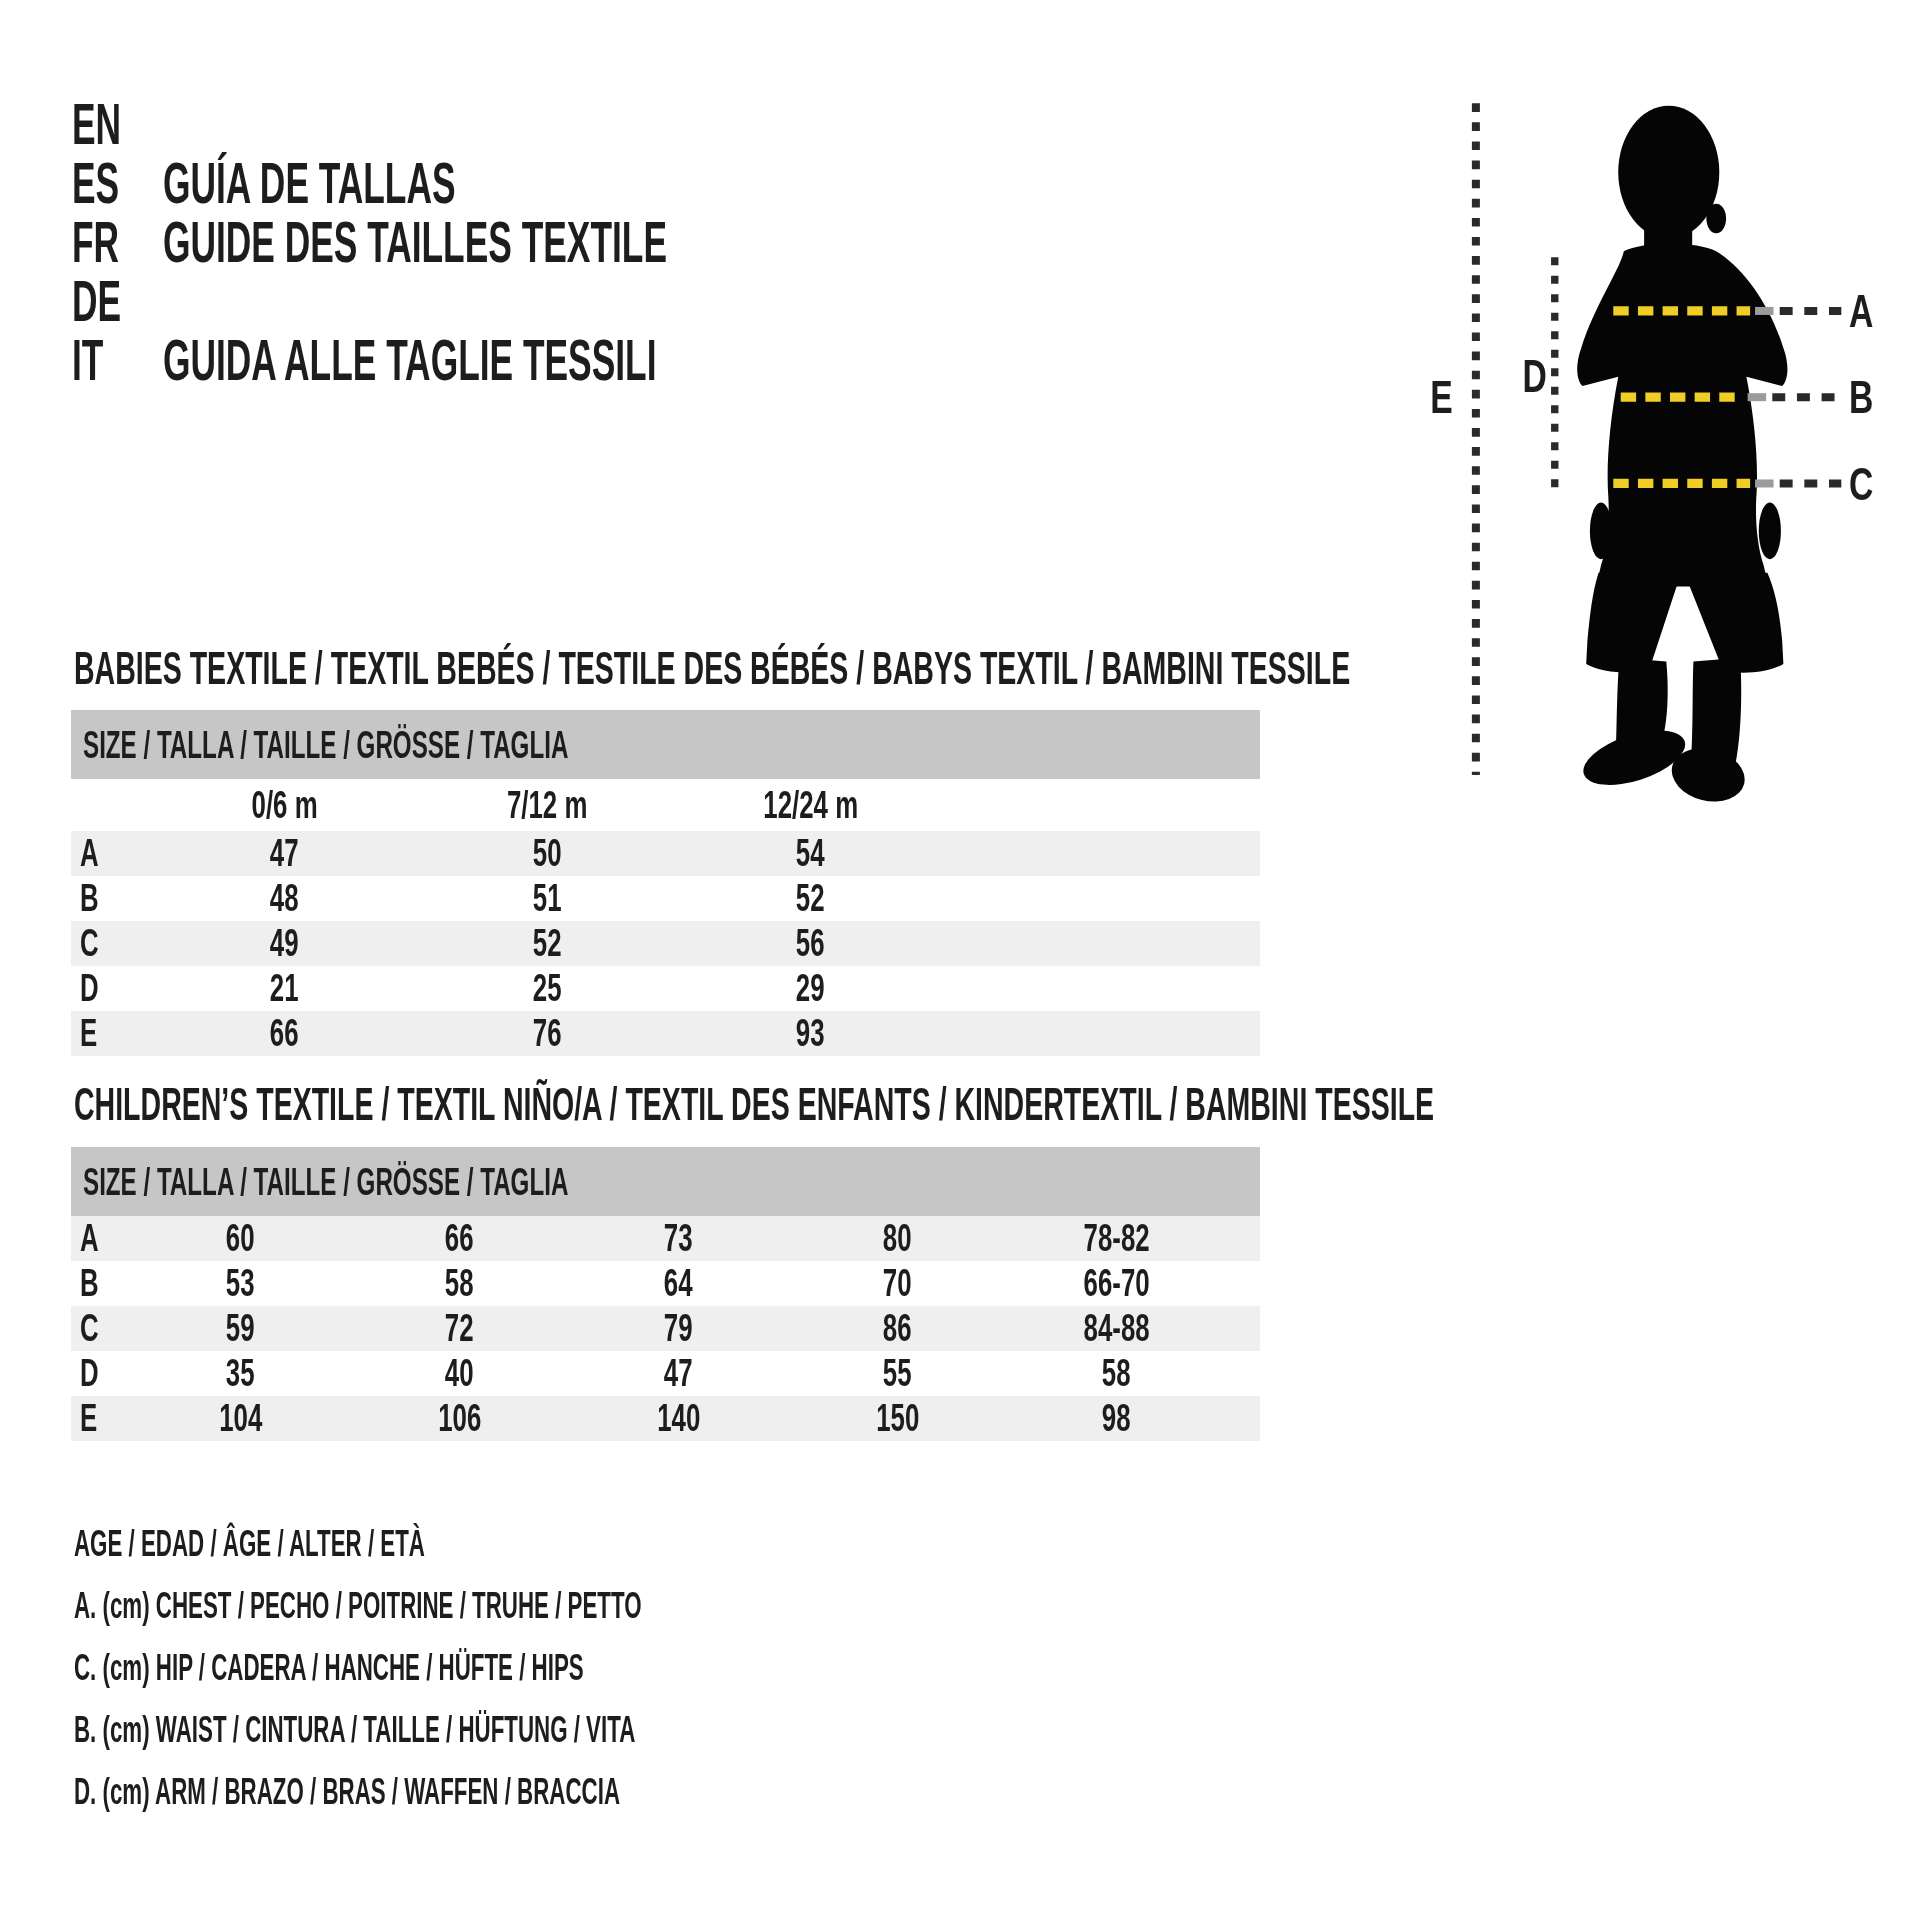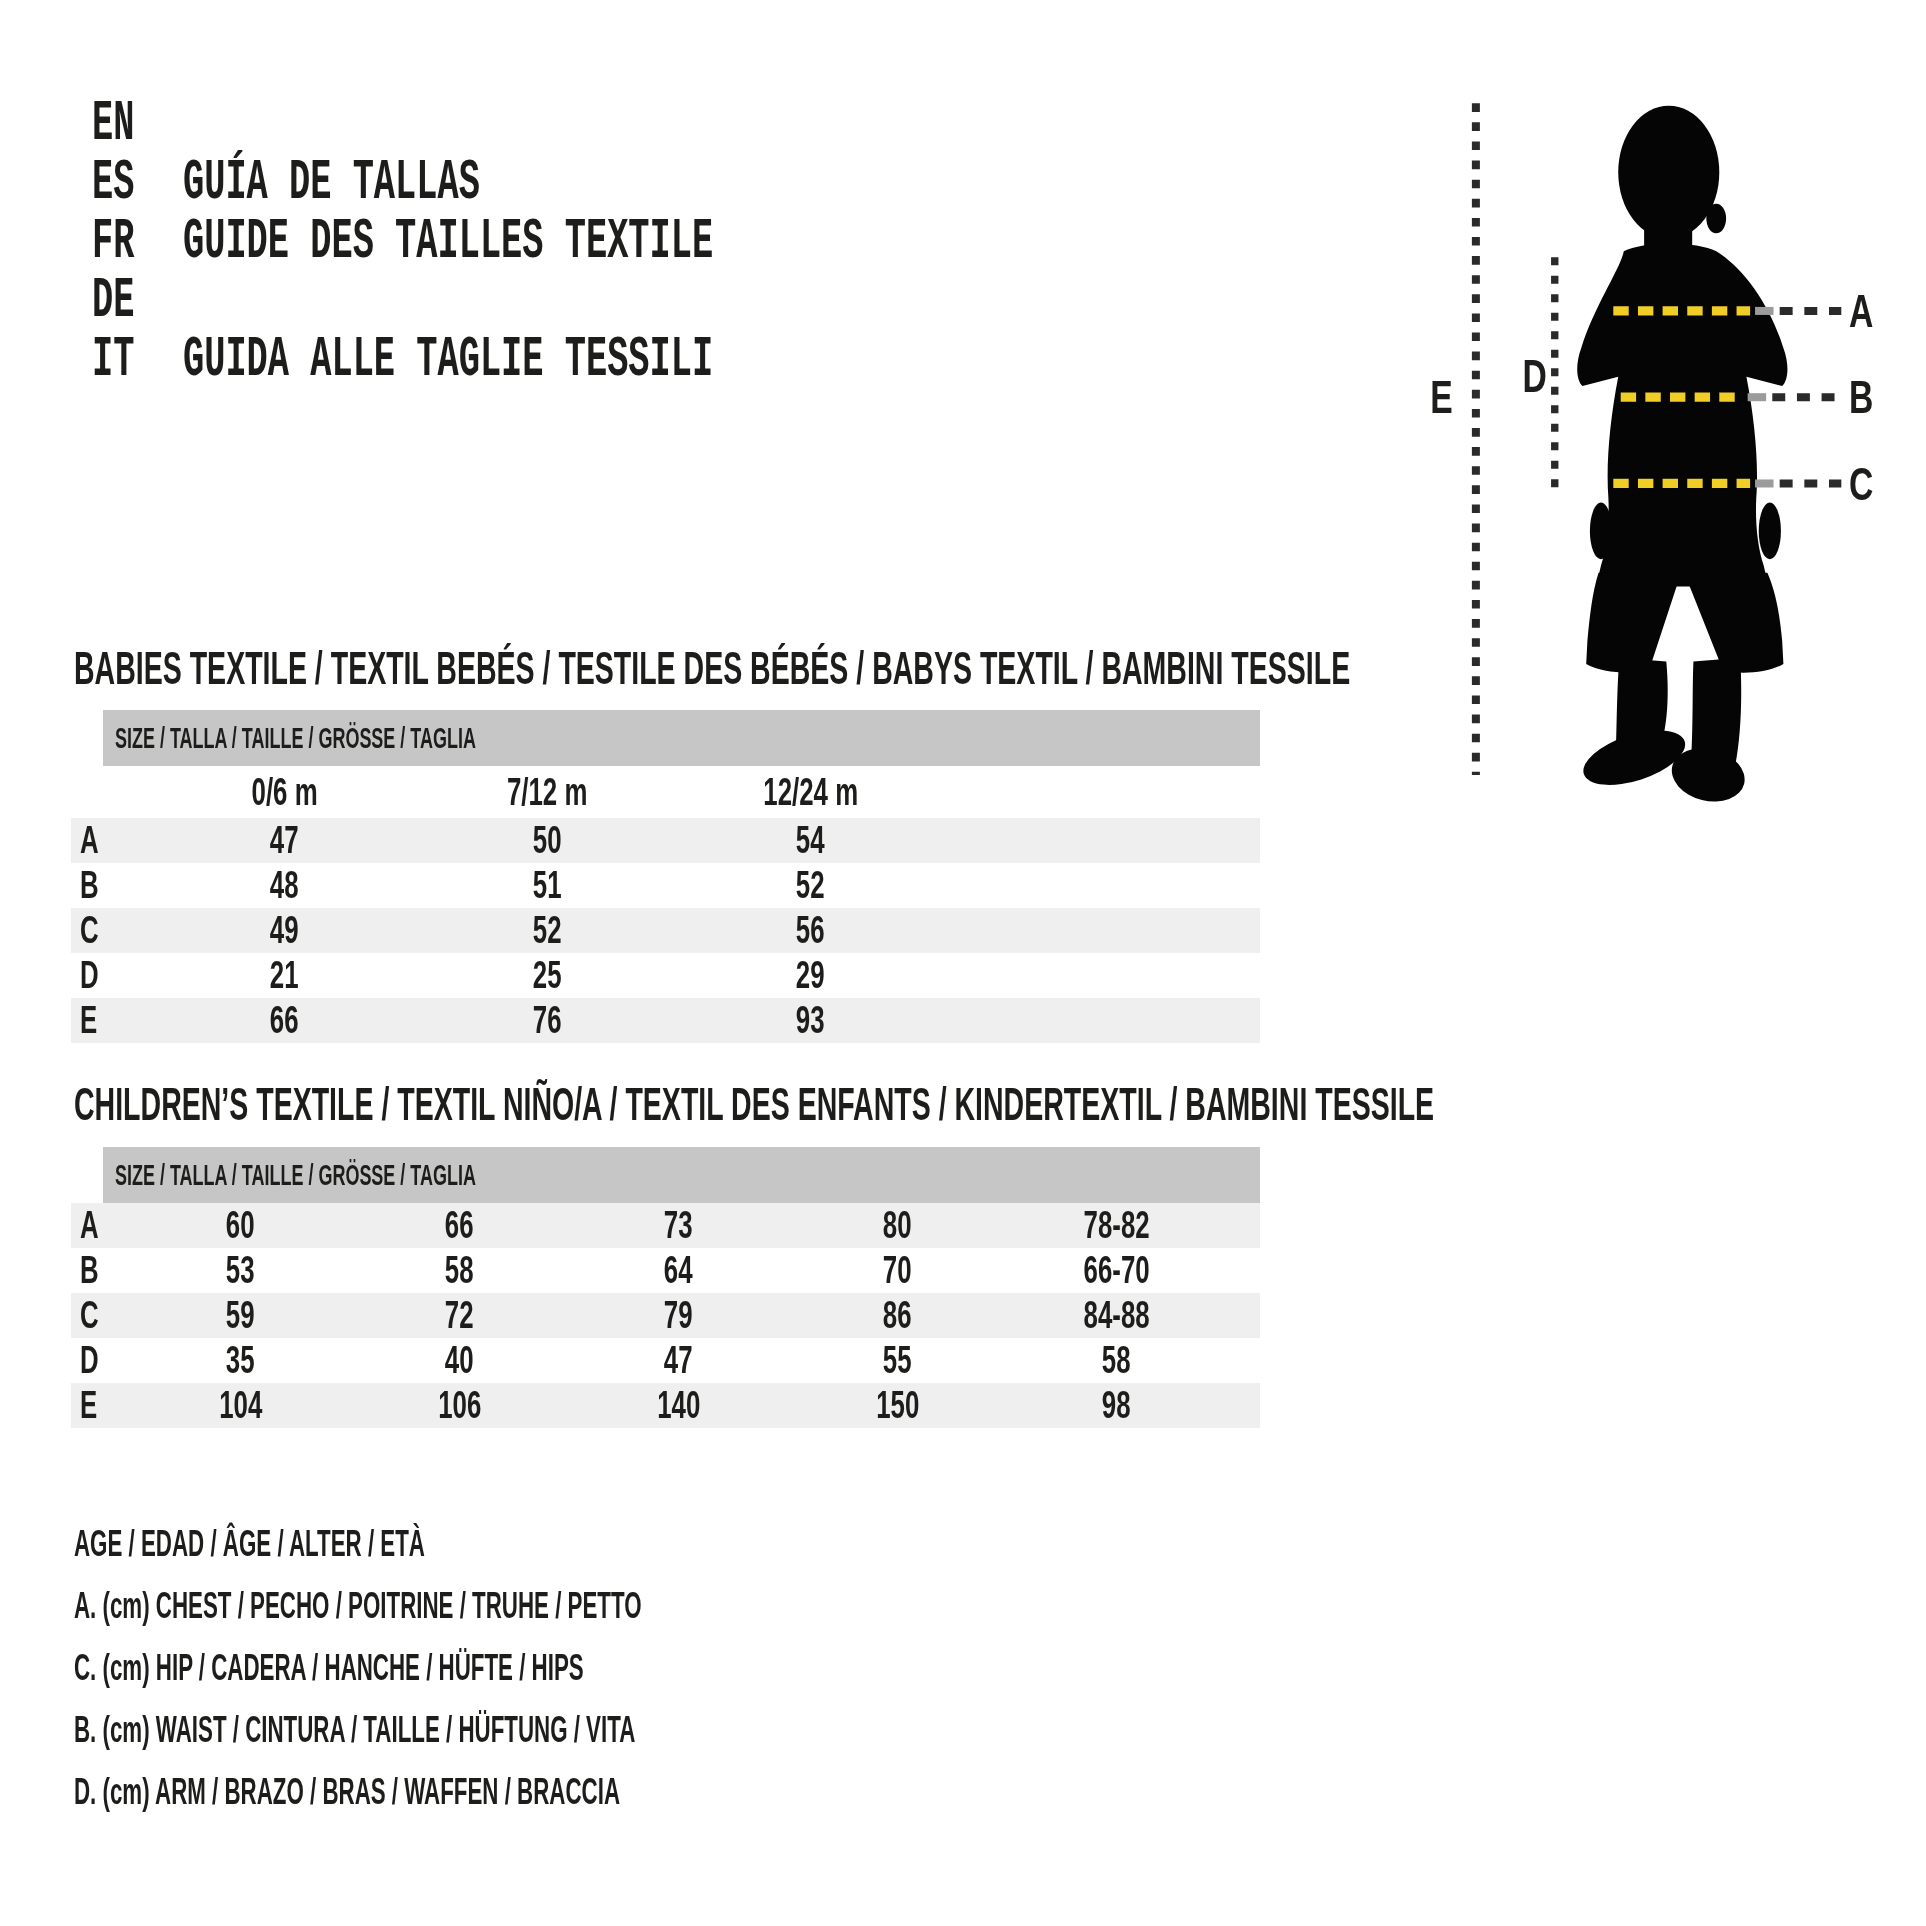--- a/index.html
+++ b/index.html
@@ -12,38 +12,38 @@
     overflow: hidden;
   }
   .page { position: relative; width: 1926px; height: 1926px; background:#fff; }
 
   
   .cond  { display:inline-block; white-space:nowrap; transform:scaleX(0.62); transform-origin:0 50%; }
   .condm { display:inline-block; white-space:nowrap; transform:scaleX(0.68); transform-origin:50% 50%; }
   .condl { display:inline-block; white-space:nowrap; transform:scaleX(0.68); transform-origin:0 50%; }
 
   
-  .langs { position:absolute; left:92px; top:94px;font-family:Liberation Mono, monospace; }
+  .langs { position:absolute; left:72px; top:94px; }
   .lang-row { display:flex; align-items:center; height:59px; font-size:57px; }
   .lang-code { width:91px; flex:0 0 91px; }
   .lang-title { flex:0 0 auto; }
 
   
   .section-title { position:absolute; left:74px; font-size:46px; line-height:1; white-space:nowrap; }
   .t-babies   { top:645px; }
   .t-children { top:1081px; }
 
   
   .sizetable { position:absolute; left:71px; width:1189px; }
   .tb-babies   { top:710px; }
   .tb-children { top:1147px; }
   .size-bar {
-    height:56px; background:#c6c6c6;
+    height:69px; background:#c6c6c6;
     display:flex; align-items:center;
-    padding-left:12.3px; font-size:29px;margin-left:32px;
+    padding-left:12.3px; font-size:39px;
   }
   .grid { display:grid; align-items:center; }
   .g3 { grid-template-columns:60px 219px 219px 219px 1fr;gap:44px; }
   .g5 { grid-template-columns:60px 219px 219px 219px 219px 219px 1fr; }
   .cols-row { height:52px; font-size:38px; }
   .data-row { height:45px; font-size:38px; }
   .band { background:#efefef; }
   .cell-c { text-align:center; }
   .cell-l { padding-left:9.2px; text-align:left; }
 

